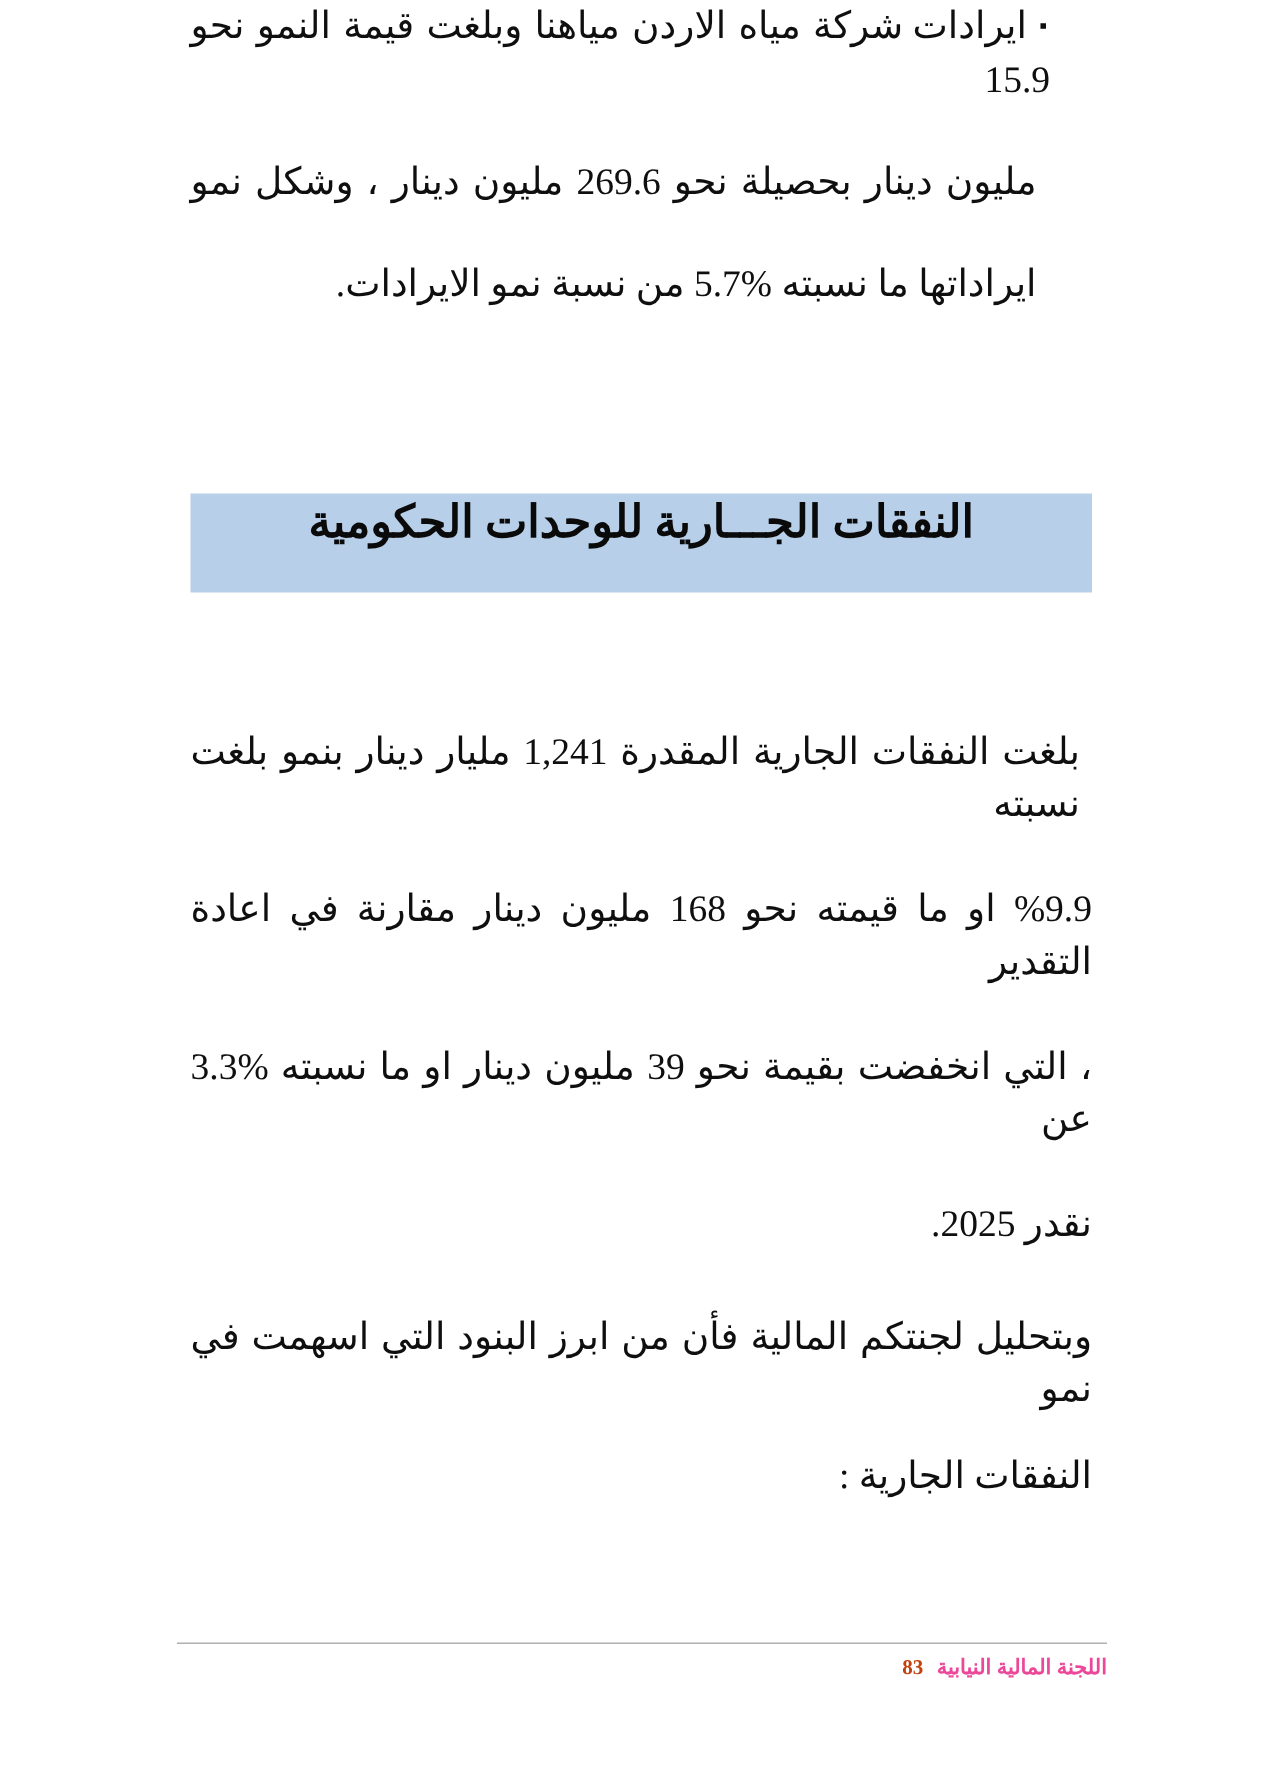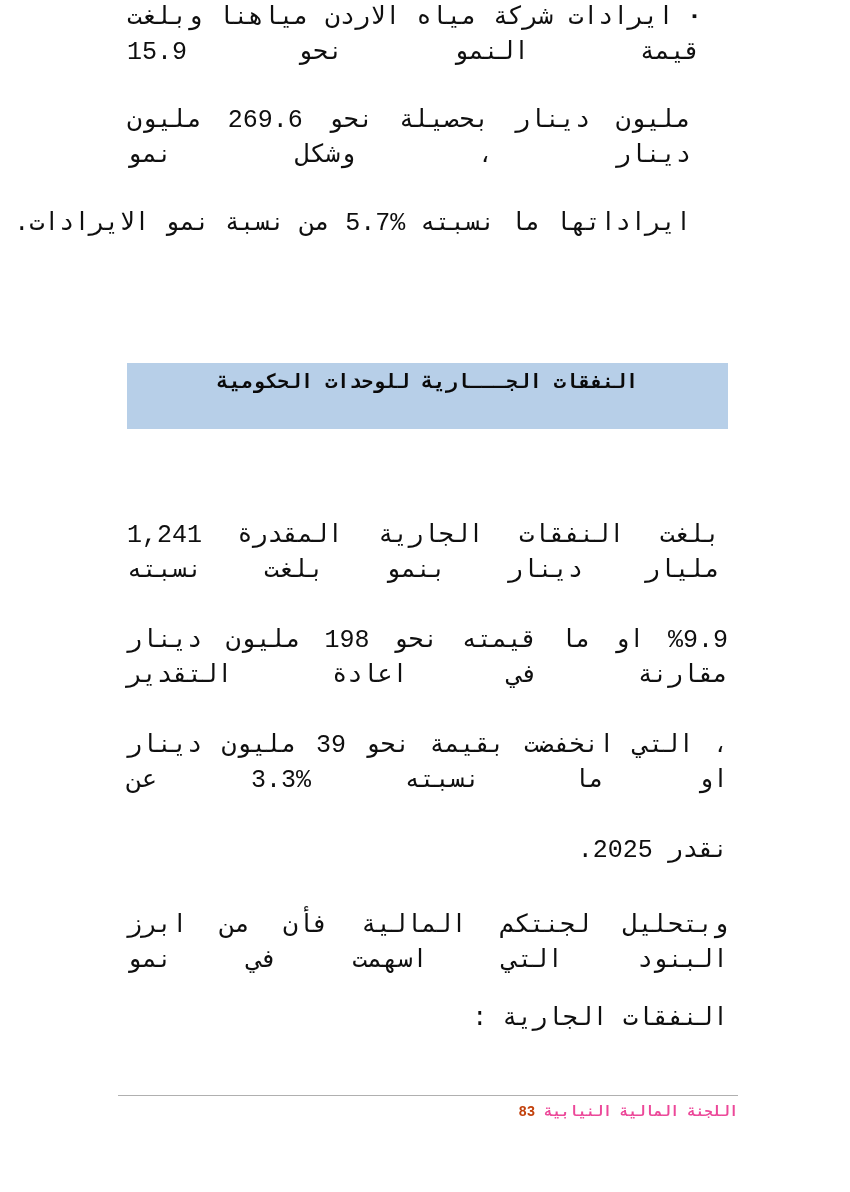--- a/index.html
+++ b/index.html
@@ -6,21 +6,21 @@
     margin: 0;
     padding: 0;
     background: #ffffff;
   }
   .page {
     position: relative;
     width: 850px;
     height: 1192px;
     background: #ffffff;
     overflow: hidden;
-    font-family: Liberation Mono, monospace;
+    font-family: Liberation Serif, serif;
     color: #0f0f0f;
   }
   .content {
     position: absolute;
     left: 127px;
     top: 0;
     width: 601px;
     direction: rtl;
   }
   .line {
@@ -47,21 +47,21 @@
     vertical-align: 3px;
   }
   
   .heading-bar {
     margin-top: 122px;
     height: 66px;
     background: #b7cfe8;
     text-align: center;
   }
   .heading-text {
-    font-size: 20px;
+    font-size: 30px;
     font-weight: bold;
     line-height: 30px;
     padding-top: 5px;
     color: #0a0a0a;
   }
   
   .p1-l1 { margin-top: 89px; padding-right: 8px; }
   .p1-l2 { margin-top: 35px; }
   .p1-l3 { margin-top: 35px; }
   .p1-l4 { margin-top: 35px; }
@@ -102,21 +102,21 @@
       <div class="line just b-line2">مليون دينار بحصيلة نحو 269.6 مليون دينار ، وشكل نمو</div>
       <div class="line rightal b-line3">ايراداتها ما نسبته %5.7 من نسبة نمو الايرادات.</div>
     </div>
 
     <div class="heading-bar" style="background: rgb(183, 207, 232);">
       <div class="heading-text">النفقات الجـــارية للوحدات الحكومية</div>
     </div>
 
     <div>
       <div class="line just p1-l1">بلغت النفقات الجارية المقدرة 1,241 مليار دينار بنمو بلغت نسبته</div>
-      <div class="line just p1-l2">%9.9 او ما قيمته نحو 198 مليون دينار مقارنة في اعادة التقدير</div>
+      <div class="line just p1-l2">%9.9 او ما قيمته نحو 168 مليون دينار مقارنة في اعادة التقدير</div>
       <div class="line just p1-l3">، التي انخفضت بقيمة نحو 39 مليون دينار او ما نسبته %3.3 عن</div>
       <div class="line rightal p1-l4">نقدر 2025.</div>
     </div>
 
     <div>
       <div class="line just p2-l1">وبتحليل لجنتكم المالية فأن من ابرز البنود التي اسهمت في نمو</div>
       <div class="line rightal p2-l2">النفقات الجارية :</div>
     </div>
 
   </div>

